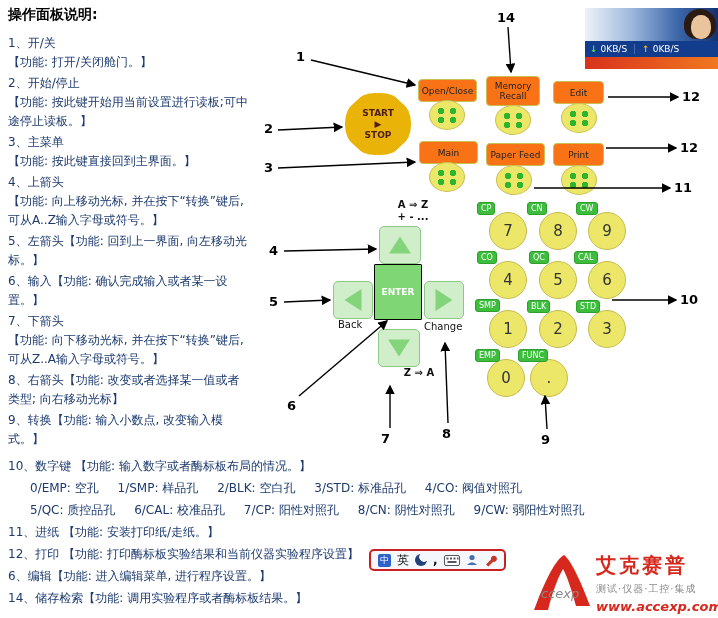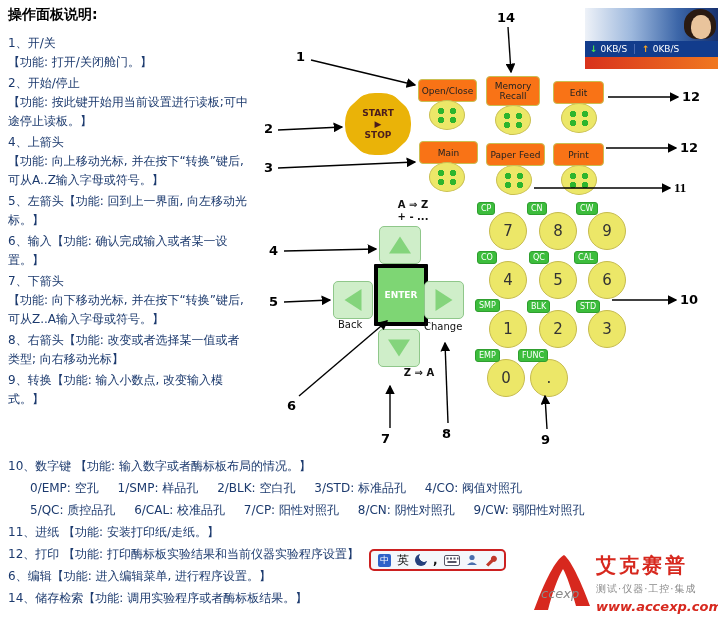--- a/index.html
+++ b/index.html
@@ -29,21 +29,21 @@
                 radial-gradient(circle 3px at 23px 10px,#2db52d 98%,transparent),
                 radial-gradient(circle 3px at 11px 19px,#2db52d 98%,transparent),
                 radial-gradient(circle 3px at 23px 19px,#2db52d 98%,transparent);}
   .arrow-btn{position:absolute;background:#cfeec9;border:1px solid #8fc78a;border-radius:5px;z-index:2;}
   .tri{position:absolute;left:50%;top:50%;transform:translate(-50%,-50%);width:0;height:0;}
   .tri-up{border-left:11px solid transparent;border-right:11px solid transparent;border-bottom:17px solid #84d47c;}
   .tri-down{border-left:11px solid transparent;border-right:11px solid transparent;border-top:17px solid #84d47c;}
   .tri-left{border-top:11px solid transparent;border-bottom:11px solid transparent;border-right:17px solid #84d47c;}
   .tri-right{border-top:11px solid transparent;border-bottom:11px solid transparent;border-left:17px solid #84d47c;}
   .enter-btn{position:absolute;left:374px;top:264px;width:46px;height:54px;background:#7ed674;
-             border:4px solid #000000;border-radius:1px;color:#fff;font-weight:bold;font-size:9px;
+             border:1px solid #000000;border-radius:1px;color:#fff;font-weight:bold;font-size:9px;
              display:flex;align-items:center;justify-content:center;z-index:2;}
   .panel-label{position:absolute;font-size:10px;color:#111;z-index:2;}
   .pre-center{white-space:pre-line;text-align:center;font-weight:600;}
   .key-circle{position:absolute;width:36px;height:36px;border-radius:50%;background:#ece768;
               border:1px solid #c6bb4e;display:flex;align-items:center;justify-content:center;
               font-size:15px;color:#333;z-index:2;}
   .key-tag{position:absolute;background:#3cbd3c;border:1px solid #2f9e2f;color:#fff;font-size:8px;
            line-height:11px;padding:0 3px;border-radius:3px;z-index:3;}
   .callout{position:absolute;font-size:13px;font-weight:bold;color:#000;z-index:4;}
   .arrows{position:absolute;left:0;top:0;z-index:3;pointer-events:none;}
@@ -84,20 +84,22 @@
 
 <div class="page">
 
   <div class="title">操作面板说明:</div>
 
   <div class="left-col">
     <div class="item">1、开/关
 【功能: 打开/关闭舱门。】</div>
     <div class="item">2、开始/停止
 【功能: 按此键开始用当前设置进行读板;可中途停止读板。】</div>
+    <div class="item">3、主菜单
+【功能: 按此键直接回到主界面。】</div>
     <div class="item">4、上箭头
 【功能: 向上移动光标, 并在按下“转换”键后, 可从A..Z输入字母或符号。】</div>
     <div class="item">5、左箭头【功能: 回到上一界面, 向左移动光标。】</div>
     <div class="item">6、输入【功能: 确认完成输入或者某一设置。】</div>
     <div class="item">7、下箭头
 【功能: 向下移动光标, 并在按下“转换”键后, 可从Z..A输入字母或符号。】</div>
     <div class="item">8、右箭头【功能: 改变或者选择某一值或者类型; 向右移动光标】</div>
     <div class="item">9、转换【功能: 输入小数点, 改变输入模式。】</div>
   </div>
 
@@ -170,21 +172,21 @@
   <div class="callout" style="left:296px;top:49px;">1</div>
   <div class="callout" style="left:264px;top:121px;">2</div>
   <div class="callout" style="left:264px;top:160px;">3</div>
   <div class="callout" style="left:269px;top:243px;">4</div>
   <div class="callout" style="left:269px;top:294px;">5</div>
   <div class="callout" style="left:287px;top:398px;">6</div>
   <div class="callout" style="left:381px;top:431px;">7</div>
   <div class="callout" style="left:442px;top:426px;">8</div>
   <div class="callout" style="left:541px;top:432px;">9</div>
   <div class="callout" style="left:680px;top:292px;">10</div>
-  <div class="callout" style="left:674px;top:180px;font-family:Liberation Serif, serif;">11</div>
+  <div class="callout" style="left:674px;top:180px;">11</div>
   <div class="callout" style="left:680px;top:140px;">12</div>
   <div class="callout" style="left:682px;top:89px;">12</div>
   <div class="callout" style="left:497px;top:10px;">14</div>
 
   <svg class="arrows" width="718" height="618">
     <defs>
       <marker id="ah" markerWidth="7" markerHeight="7" refX="6" refY="3.5" orient="auto">
         <path d="M0,0 L7,3.5 L0,7 Z" fill="#000"></path>
       </marker>
     </defs>

